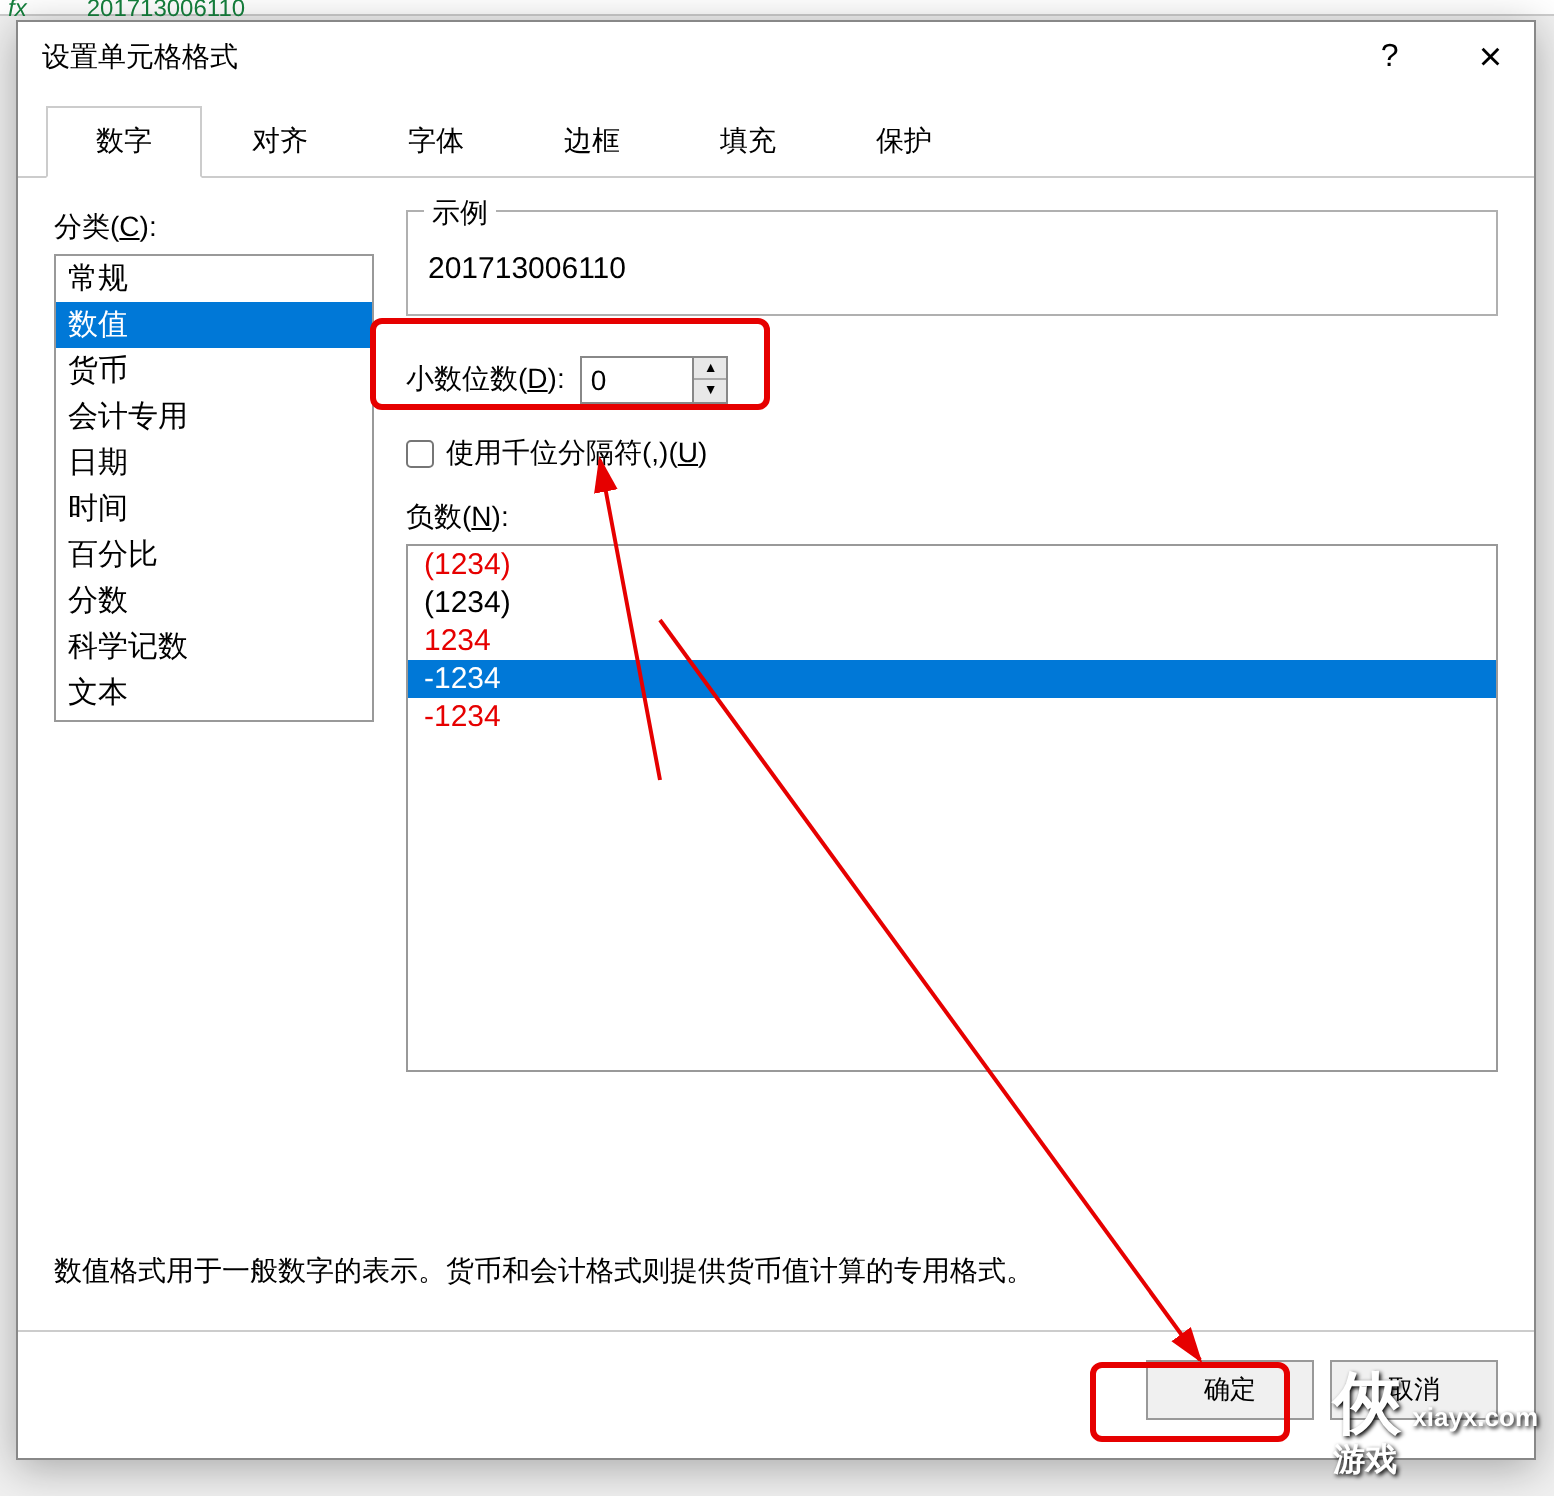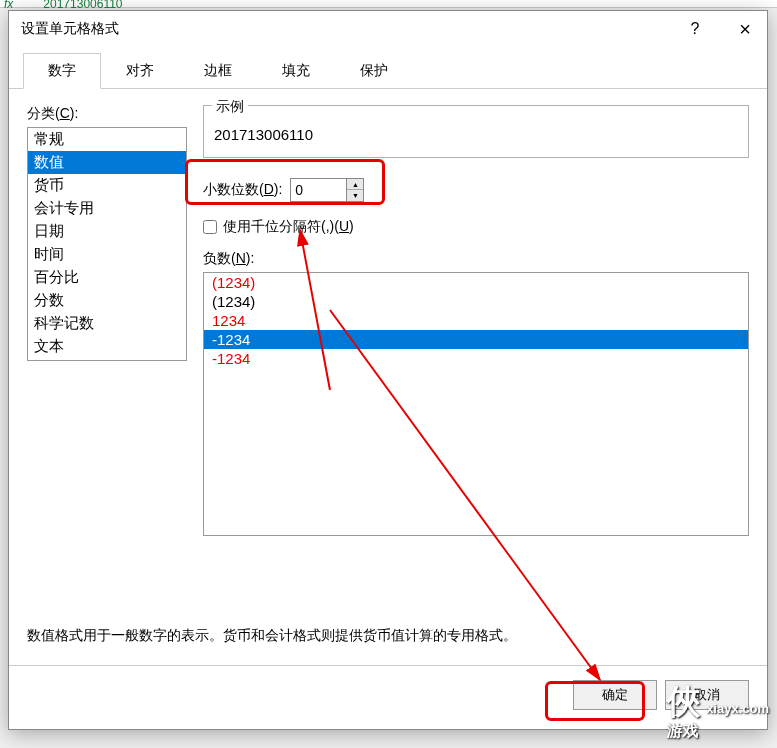--- a/index.html
+++ b/index.html
@@ -80,20 +80,21 @@
     <span class="titlebar-title">设置单元格格式</span>
     <div class="titlebar-controls">
       <span class="titlebar-help">?</span>
       <span class="titlebar-close">×</span>
     </div>
   </div>
 
   <div class="tabs">
     <div class="tab active">数字</div>
     <div class="tab">对齐</div>
+    <div class="tab">字体</div>
     <div class="tab">边框</div>
     <div class="tab">填充</div>
     <div class="tab">保护</div>
   </div>
 
   <div class="content">
     <div class="left-col">
       <div class="section-label">
         <span>分类(</span><span class="underline">C</span><span>):</span>
       </div>

